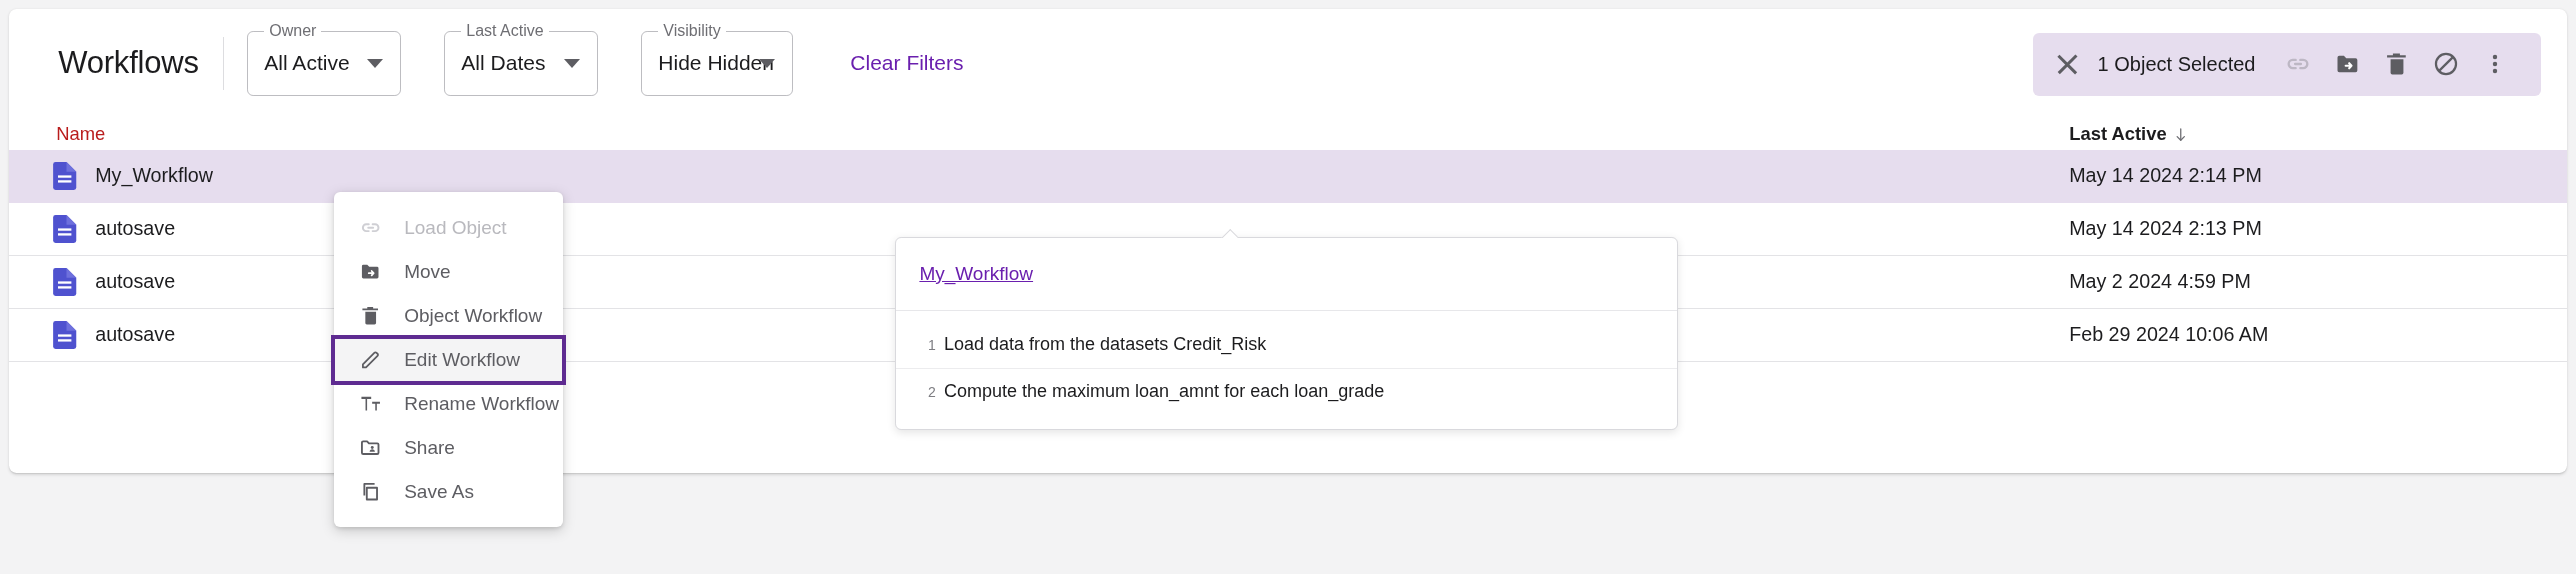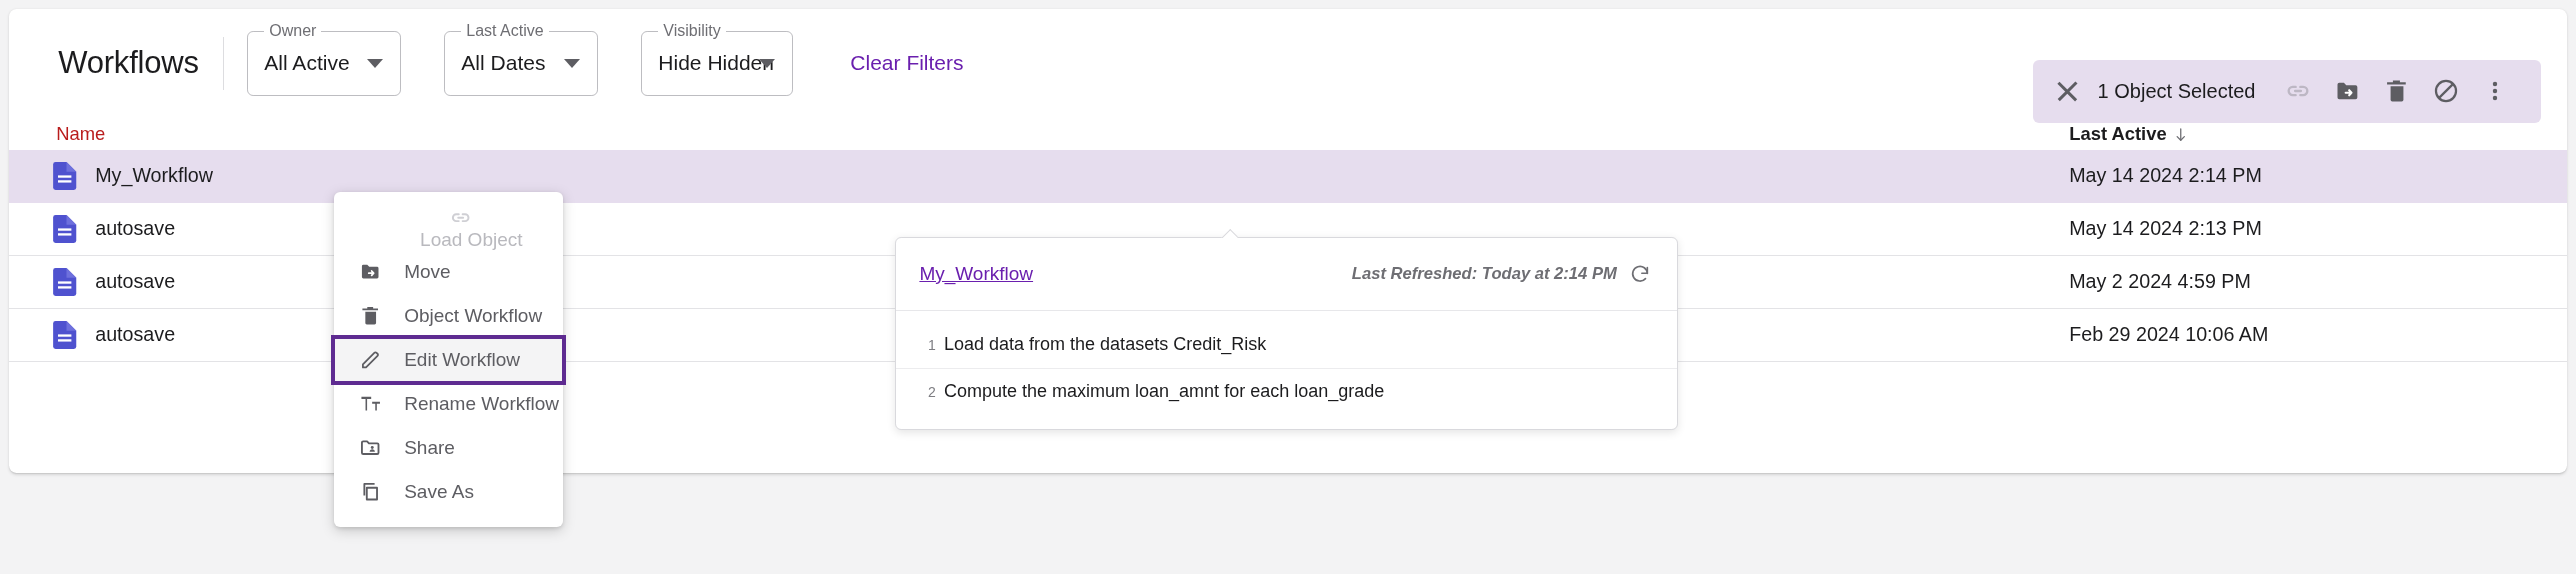--- a/index.html
+++ b/index.html
@@ -100,21 +100,21 @@
     color: #6a1fae;
     cursor: pointer;
     white-space: nowrap;
     margin-left: 14px;
   }
 
   
   .selbar {
     position: absolute;
     right: 26.4px;
-    top: 51px;
+    top: 24px;
     height: 63px;
     background: #e6ddee;
     border-radius: 6.1px;
     display: flex;
     align-items: center;
     padding: 0 21px;
     gap: 0;
   }
   .selbar .x-btn {
     width: 28px; height: 28px;
@@ -228,21 +228,21 @@
     align-items: center;
     padding-left: 24.6px;
     cursor: pointer;
   }
   .mi .mlabel {
     font-size: 19px;
     color: #5d5d62;
     white-space: nowrap;
     margin-left: 21px;
   }
-  .mi.disabled { cursor: default; flex-direction: column; }
+  .mi.disabled { cursor: default; }
   .mi.disabled .mlabel { color: #b9b9be; }
   .mi .micon { width: 24.6px; height: 24.6px; display:flex; align-items:center; justify-content:center; }
   .mi.highlighted {
     background: #f4f4f5;
     outline: 4.3px solid #5e2b91;
     outline-offset: -1.2px;
   }
 
   
   .popover {
@@ -514,29 +514,20 @@
           </svg>
         </span>
         <span class="mlabel">Save As</span>
       </div>
     </div>
 
   <div class="pop-arrow"></div>
   <div class="popover">
     <div class="pop-head">
       <div class="pop-title">My_Workflow</div>
-      <div class="pop-refresh-wrap">
-        <div class="pop-refreshed">Last Refreshed: Today at 2:14 PM</div>
-        <div class="ic" style="width:24.6px;height:24.6px;margin:0">
-          <svg width="22" height="22" viewBox="0 0 24 24" fill="none" stroke="#6e6e73" stroke-width="1.8" stroke-linecap="round" stroke-linejoin="round">
-            <path d="M20 11.5A8 8 0 1 0 18 17"></path>
-            <path d="M20 5v6.2h-6"></path>
-          </svg>
-        </div>
-      </div>
     </div>
     <div class="pop-body" id="popsteps">
         <div class="pop-step">
           <span class="num">1</span>
           <span class="txt">Load data from the datasets Credit_Risk</span>
         </div>
         <div class="pop-step">
           <span class="num">2</span>
           <span class="txt">Compute the maximum loan_amnt for each loan_grade</span>
         </div>

